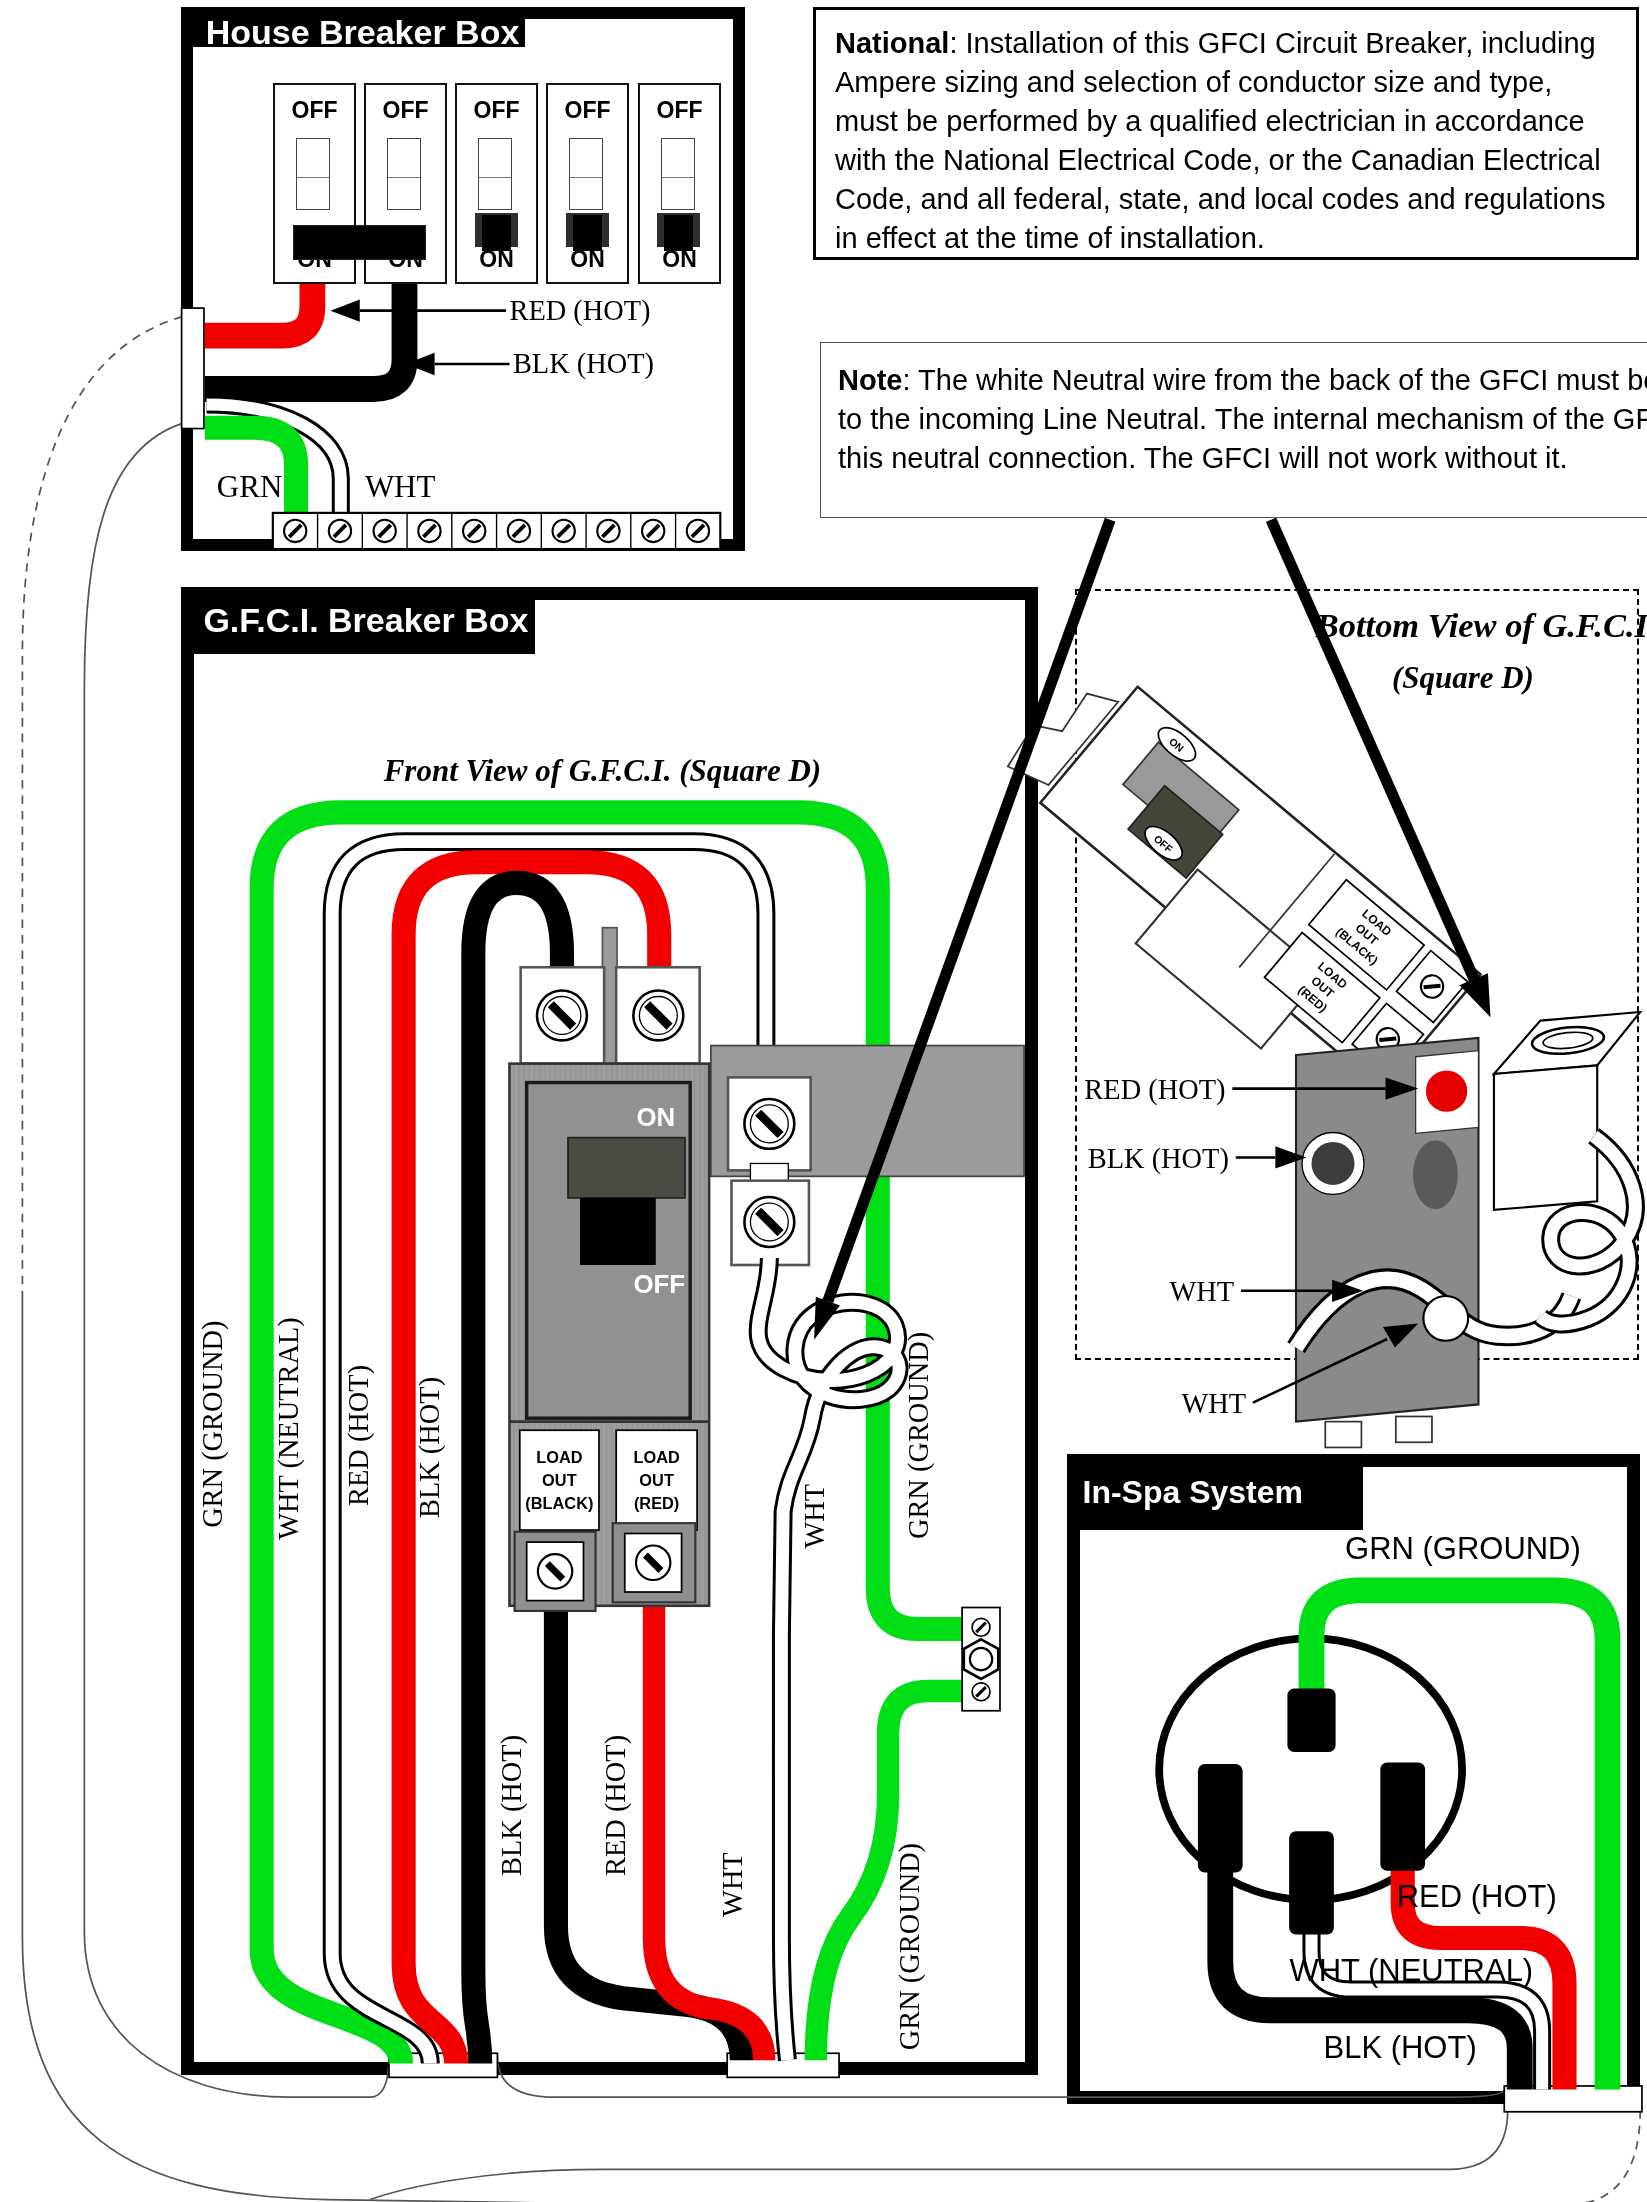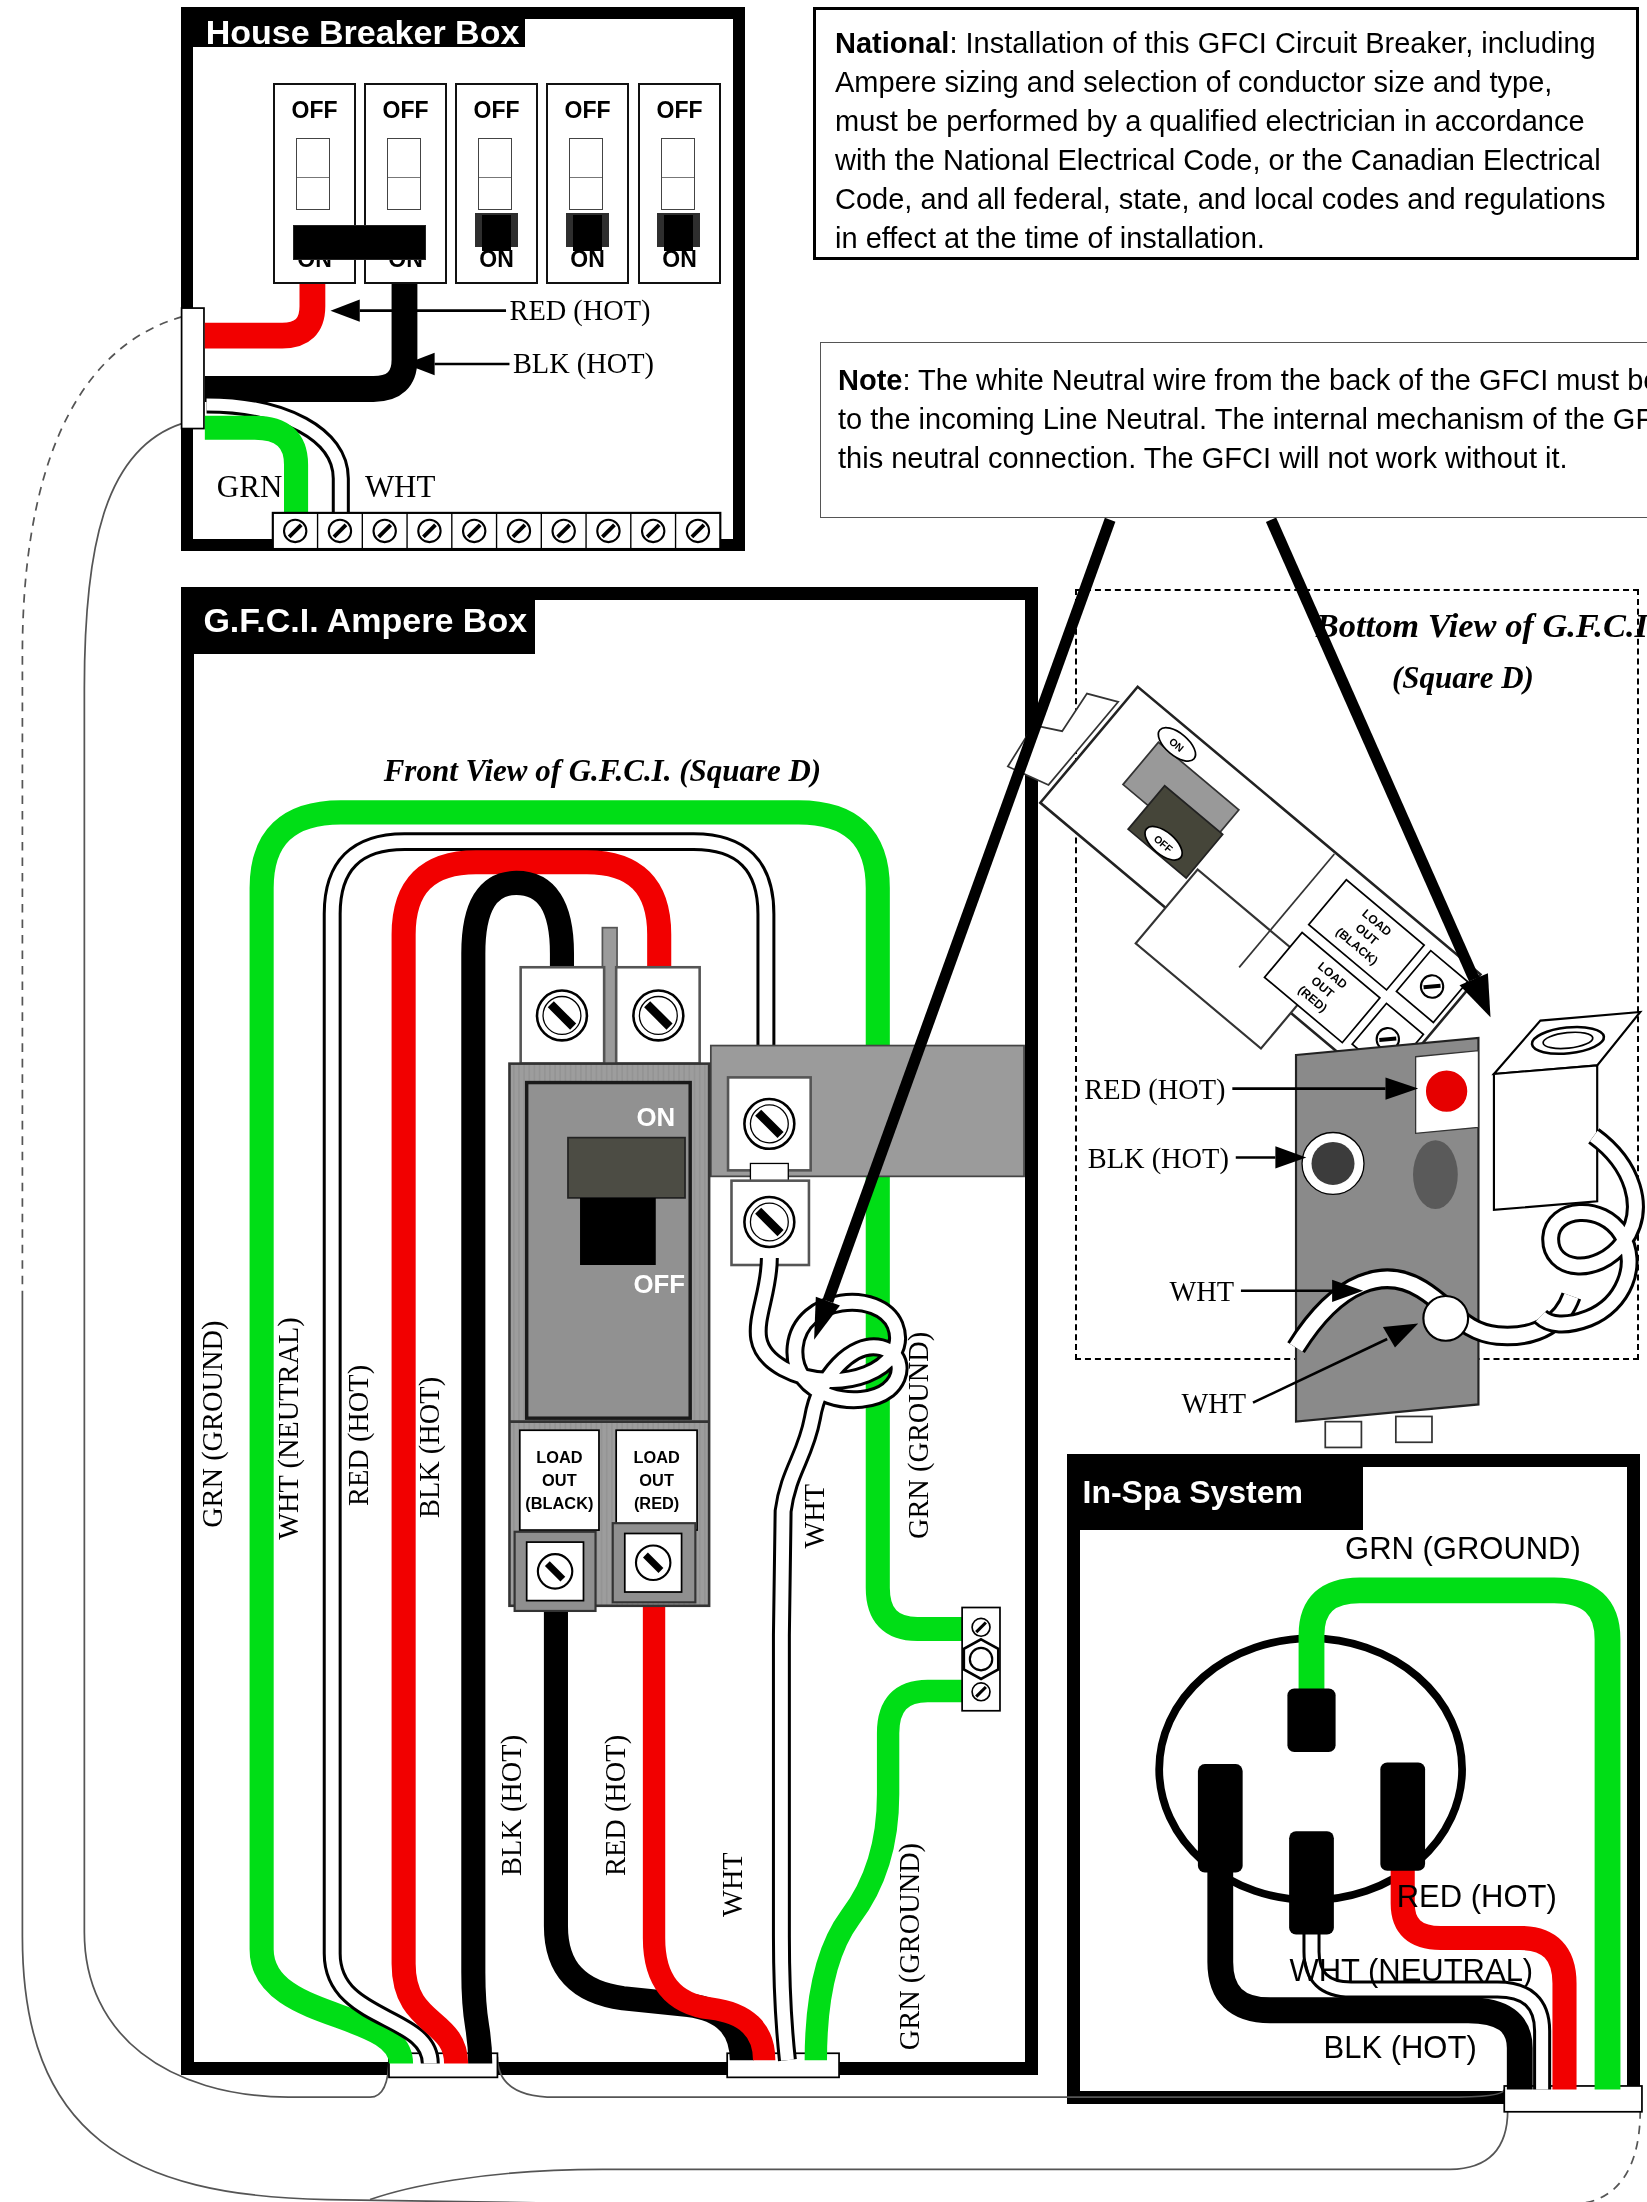--- a/index.html
+++ b/index.html
@@ -340,21 +340,21 @@
     <g>
       <line x1="1290" y1="604" x2="962" y2="1512" stroke="#000" stroke-width="13"></line>
       <polygon points="946,1557 976,1517 948,1507" fill="#000"></polygon>
       <line x1="1477" y1="604" x2="1713" y2="1138" stroke="#000" stroke-width="13"></line>
       <polygon points="1732,1182 1729,1131 1696,1145" fill="#000"></polygon>
     </g>
   </svg>
 
   <div class="titlebar z3" style="left:181px;top:6.9px;width:344px;height:40px;font-size:34px;line-height:50px;padding-left:19px;text-align:center;">House Breaker Box</div>
 
-  <div class="titlebar z3" style="left:181px;top:587px;width:354px;height:67px;font-size:34px;line-height:67px;padding-left:22.4px;">G.F.C.I. Ampere Box</div>
+  <div class="titlebar z3" style="left:181px;top:587px;width:354px;height:67px;font-size:34px;line-height:67px;padding-left:22.4px;">G.F.C.I. Breaker Box</div>
 
   <div class="titlebar z3" style="left:1067px;top:1454px;width:296px;height:76px;font-size:32px;line-height:76px;padding-left:15.5px;">In-Spa System Box</div>
 
   <div class="textbox z3" style="left:813px;top:6.9px;width:826px;height:253px;border:3.4px solid #000;padding:13.8px 19px;">
     <span class="b">National</span><span>: Installation of this GFCI Circuit Breaker, including Ampere sizing and selection of conductor size and type, must be performed by a qualified electrician in accordance with the National Electrical Code, or the Canadian Electrical Code, and all federal, state, and local codes and regulations in effect at the time of installation.</span>
   </div>
 
   <div class="textbox z3" style="left:804px;top:342px;width:1004px;height:176px;border:1.7px solid #555;padding:18px 17px;margin-left:16px;">
     <span class="b">Note</span><span>: The white Neutral wire from the back of the GFCI must be connected to the incoming Line Neutral. The internal mechanism of the GFCI requires this neutral connection. The GFCI will not work without it.</span>
   </div>

